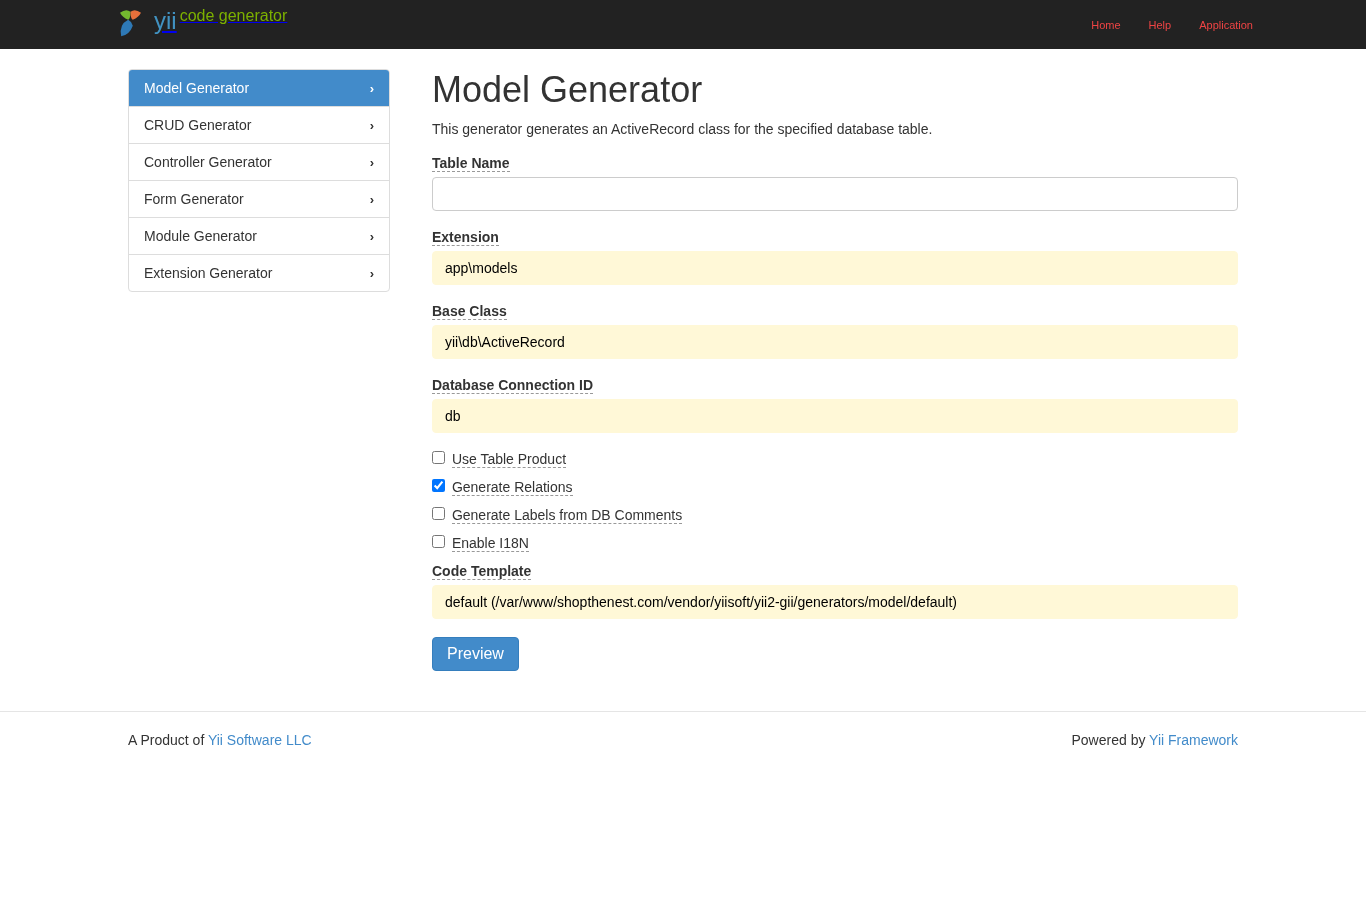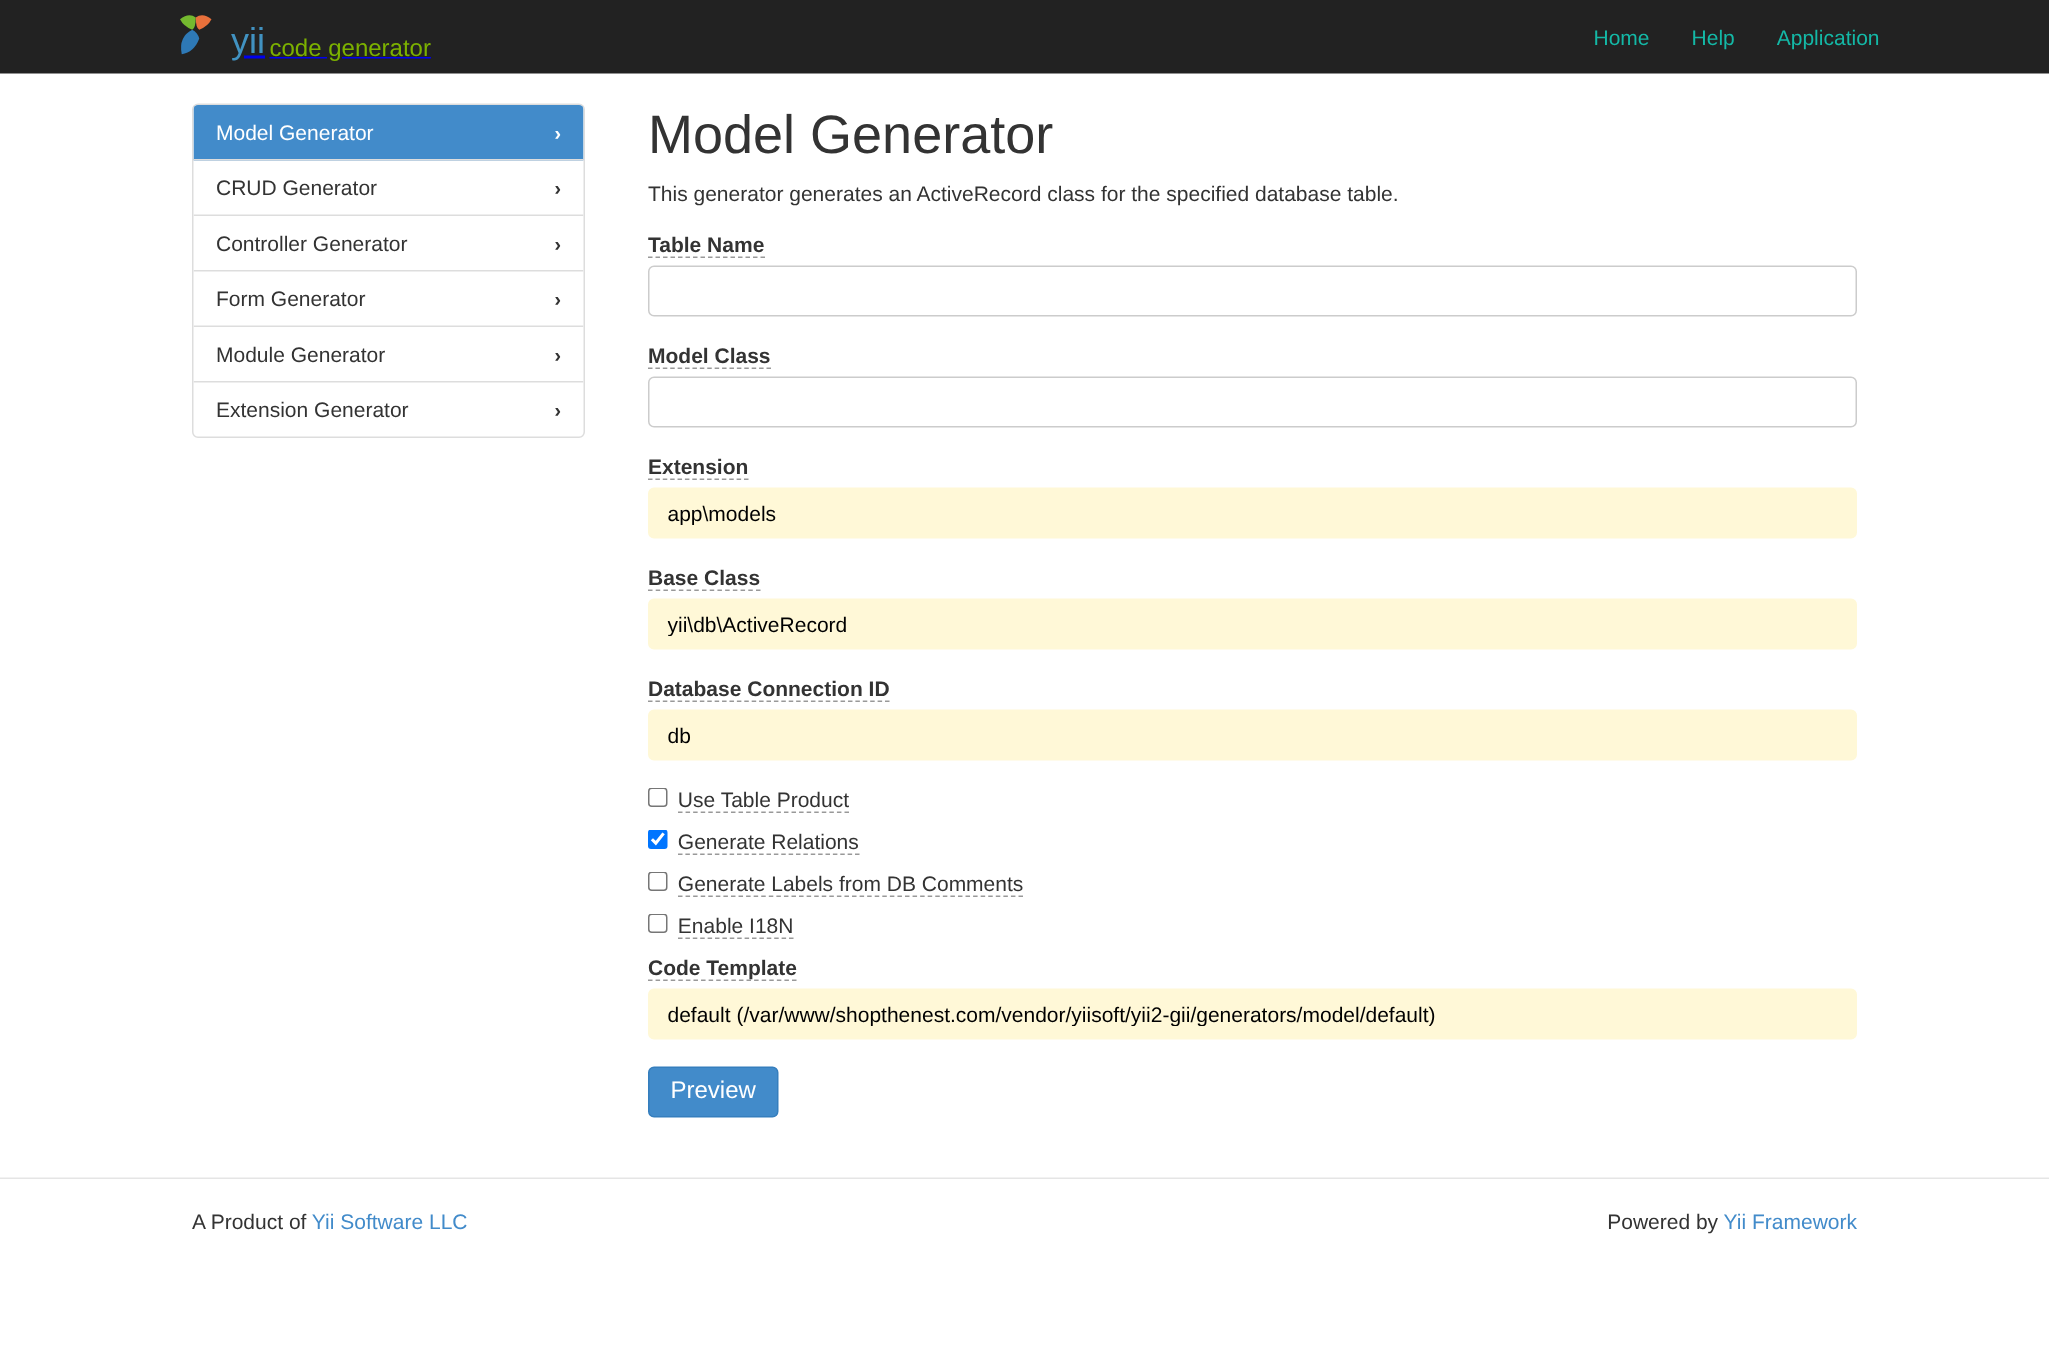--- a/index.html
+++ b/index.html
@@ -1,26 +1,26 @@
 <!DOCTYPE html>
 <html><head>
 <meta charset="utf-8">
 <style>
 * { box-sizing: border-box; margin: 0; padding: 0; }
 body { font-family: "Helvetica Neue", Helvetica, Arial, sans-serif; font-size: 14px; color: #333; background: #fff; }
 
 .navbar { background: #222; min-height: 49px; display: flex; align-items: center; padding: 0 15px; }
 .container { width: 1140px; margin: 0 auto; padding: 0 15px; }
 .nav-inner { width: 1140px; margin: 0 auto; display: flex; align-items: center; justify-content: space-between; }
-.brand { display: flex; align-items: flex-end; }
+.brand { display: flex; align-items: flex-start; }
 .brand-logo { width: 35px; height: 35px; margin-right: 6px; }
 .brand-yii { color: #4192c1; font-size: 24px; font-weight: 400; }
 .brand-text { color: #7cb100; font-size: 16px; font-weight: 300; margin-left: 3px; }
 .nav-right { display: flex; gap: 28px; }
-.nav-link { color: #14b8a6; text-decoration: none; font-size: 14px; }
+.nav-link { color: #ef4444; text-decoration: none; font-size: 11px; }
 
 .main-wrap { display: flex; padding-top: 20px; gap: 42px; }
 
 .sidebar { width: 262px; border: 1px solid #ddd; border-radius: 4px; overflow: hidden; height: fit-content; }
 .sidebar-item { display: flex; justify-content: space-between; align-items: center; padding: 10px 15px; border-bottom: 1px solid #ddd; cursor: pointer; color: #333; }
 .sidebar-item:last-child { border-bottom: none; }
 .sidebar-item.active { background: #428bca; color: #fff; }
 .sidebar-item .chevron { font-size: 13px; font-weight: bold; }
 
 .content { flex: 1; }
@@ -95,24 +95,20 @@
 
     <div class="content">
       <h1 class="page-title">Model Generator</h1>
       <p class="page-desc">This generator generates an ActiveRecord class for the specified database table.</p>
 
       <div class="form-group">
         <label class="form-label">Table Name</label>
         <input type="text" class="form-control" value="" style="">
       </div>
 
-      <div class="form-group">
-        <label class="form-label">Model Class</label>
-        <input type="text" class="form-control" value="" style="">
-      </div>
 
       <div class="form-group">
         <label class="form-label">Extension</label>
         <input type="text" class="form-control sticky" value="app\models" style="">
       </div>
 
       <div class="form-group">
         <label class="form-label">Base Class</label>
         <input type="text" class="form-control sticky" value="yii\db\ActiveRecord" style="">
       </div>

